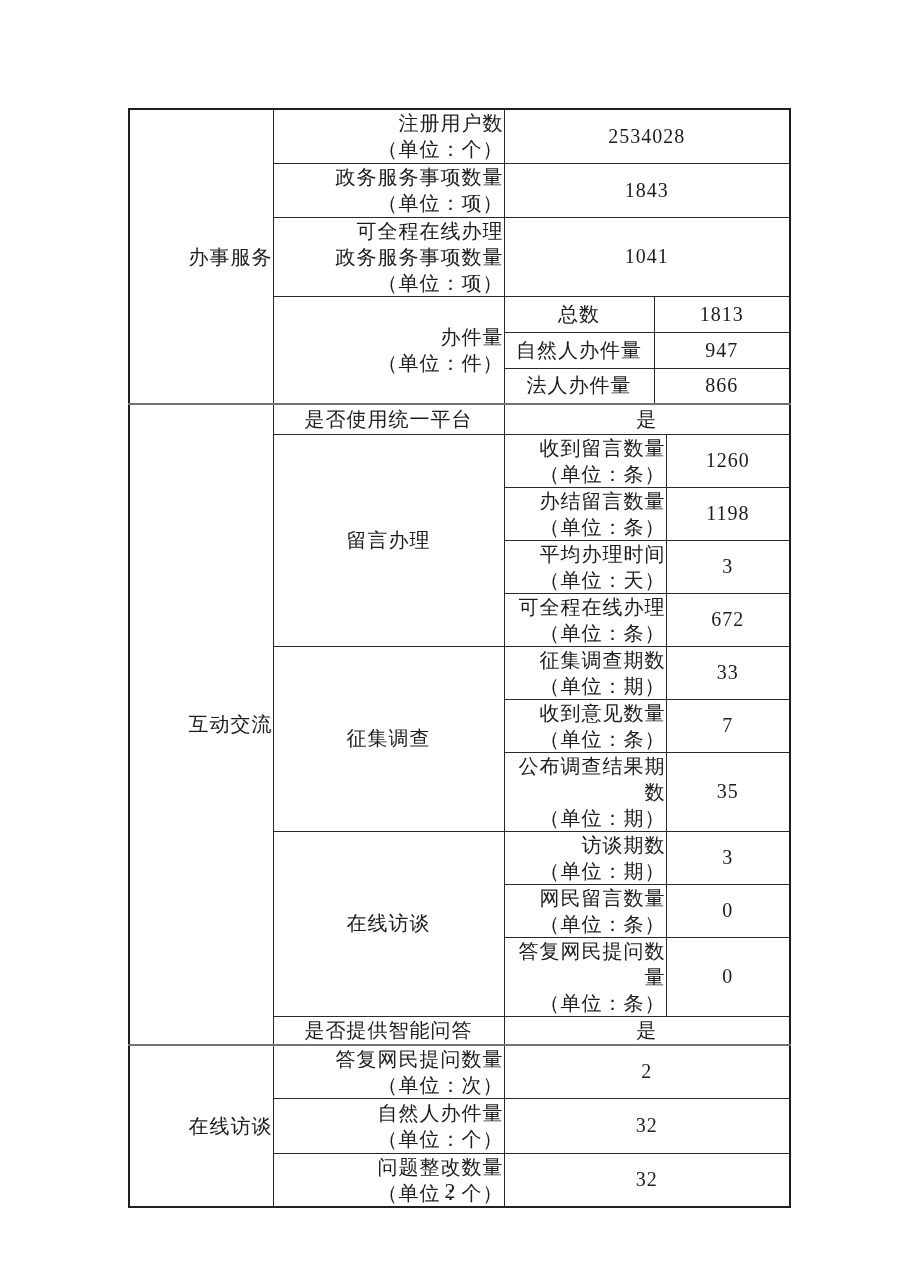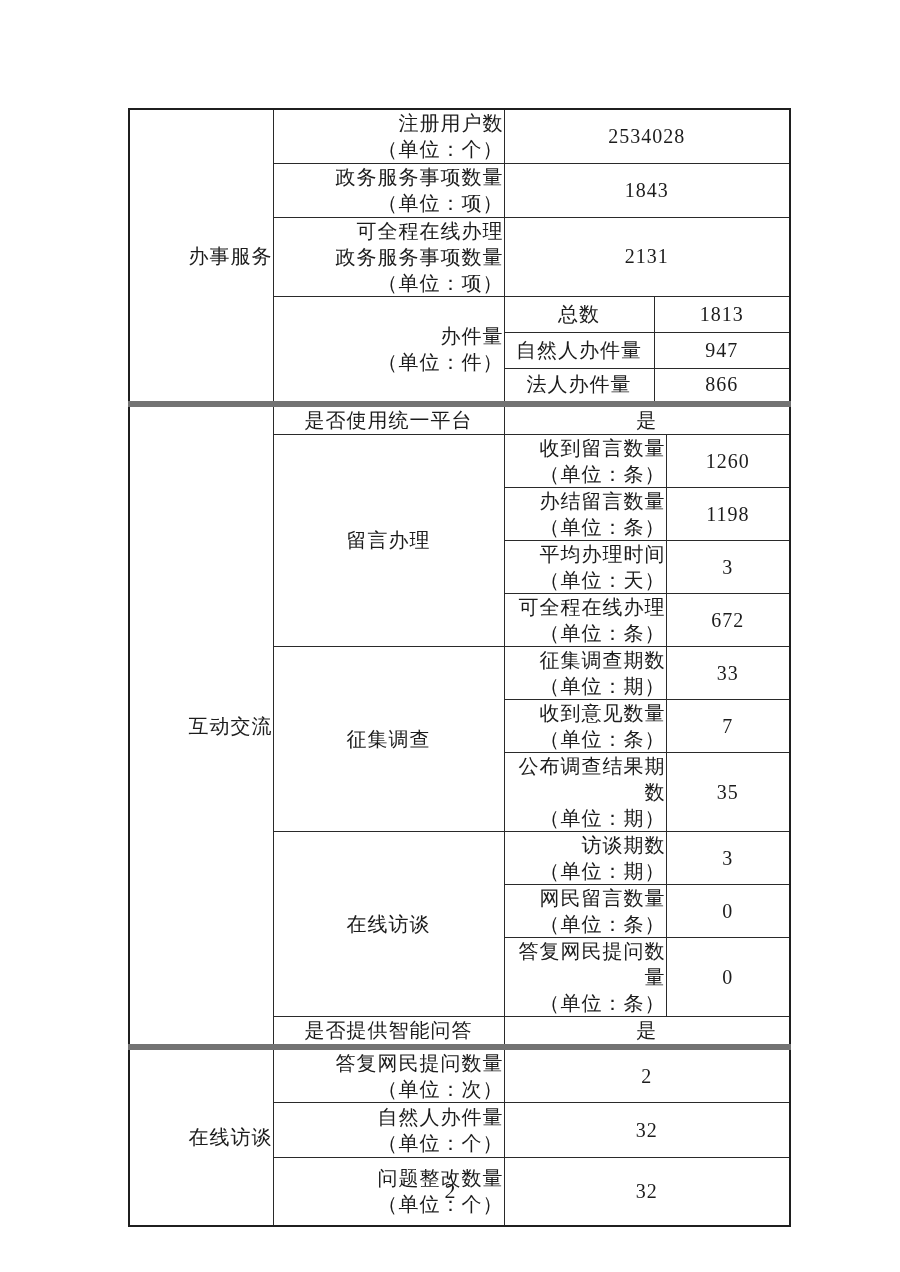--- a/index.html
+++ b/index.html
@@ -21,21 +21,21 @@
   }
   table.report td{
     border:1px solid #2a2a2a;
     text-align:center;
     vertical-align:middle;
     padding:0;
     font-size:20px;
     letter-spacing:1px;
     color:#1c1c1c;
   }
-  tr.sec>td{border-top:6px solid #737373;}
+  tr.sec>td{border-top:2px solid #737373;}
   td.cat-top{vertical-align:top;padding-top:8px;}
   .ln{display:block;line-height:26px;text-align:right;}
   td.val{letter-spacing:0.5px;}
   .pageno{
     position:absolute;left:0;top:1178px;width:900px;
     text-align:center;font-size:22px;color:#1c1c1c;
   }
 </style>
 </head>
 <body>
@@ -75,21 +75,21 @@
         </td>
       </tr>
 
       <tr style="height:76px">
         <td>
           <span class="ln">可全程在线办理</span>
           <span class="ln">政务服务事项数量</span>
           <span class="ln">（单位：项）</span>
         </td>
         <td class="val" colspan="3">
-          <span>2131</span>
+          <span>1041</span>
         </td>
       </tr>
 
       <tr style="height:36px">
         <td rowspan="3">
           <span class="ln">办件量</span>
           <span class="ln">（单位：件）</span>
         </td>
         <td>
           <span>总数</span>
@@ -263,21 +263,21 @@
       <tr style="height:55px">
         <td>
           <span class="ln">自然人办件量</span>
           <span class="ln">（单位：个）</span>
         </td>
         <td class="val" colspan="3">
           <span>32</span>
         </td>
       </tr>
 
-      <tr style="height:68px">
+      <tr style="height:54px">
         <td>
           <span class="ln">问题整改数量</span>
           <span class="ln">（单位：个）</span>
         </td>
         <td class="val" colspan="3">
           <span>32</span>
         </td>
       </tr>
 
     </tbody>

